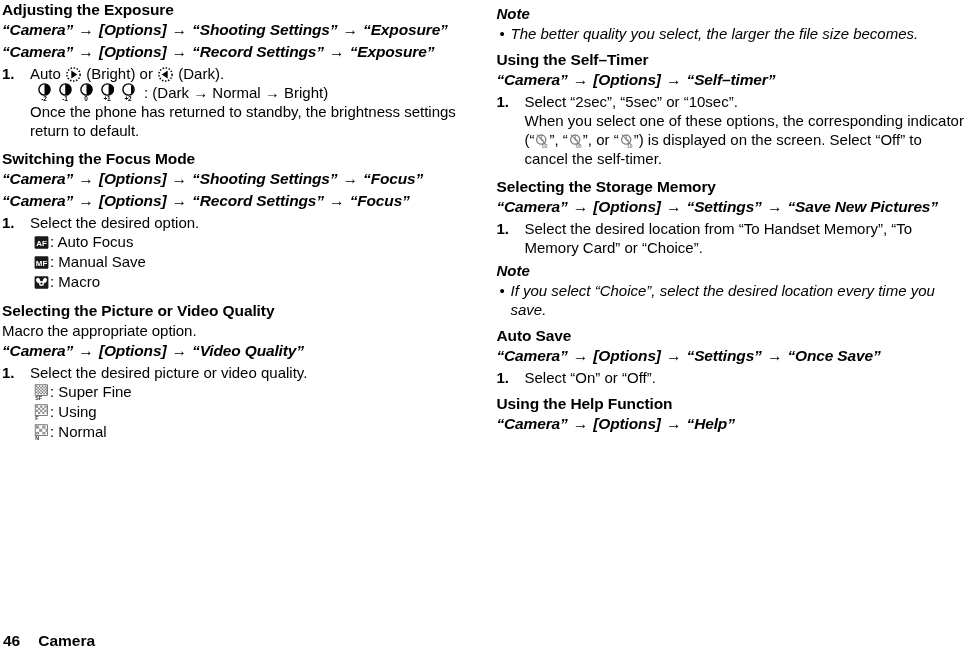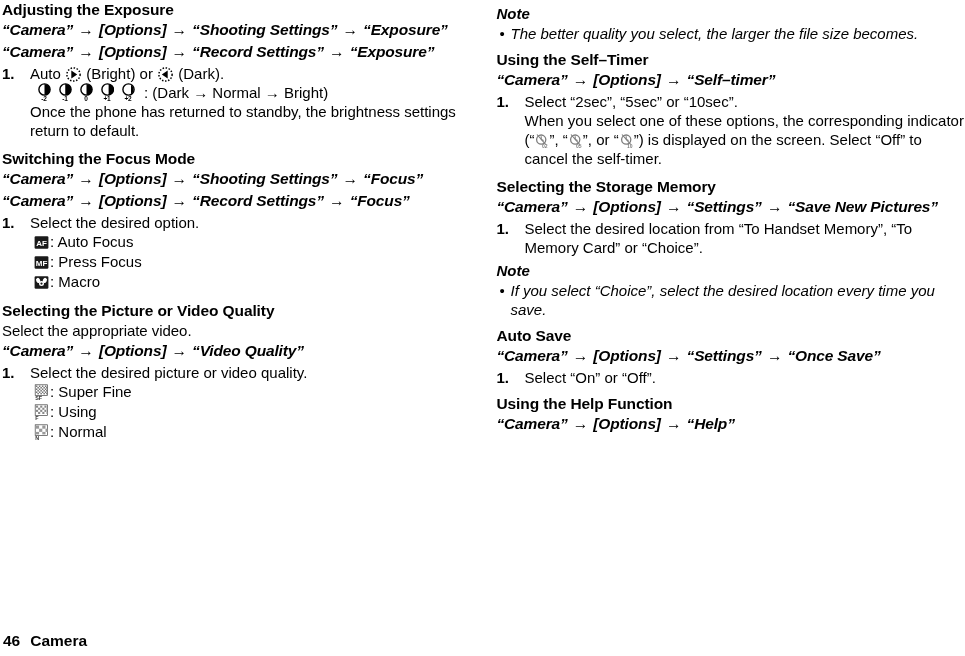--- a/index.html
+++ b/index.html
@@ -187,21 +187,21 @@
   .footer {
     position: absolute;
     left: 3px;
     bottom: 6px;
     display: flex;
     flex-direction: row;
     align-items: baseline;
     font-size: 15.5px;
     font-weight: bold;
   }
-  .footer .pgnum { margin-right: 10px; }
+  .footer .pgnum { margin-right: 18px; }
   .sp-top-1 { height: 7px; }
   .sp-top-2 { height: 9px; }
   .nowrap { white-space: nowrap; }
 </style>
 </head>
 <body>
 
 <div class="page">
 
   <div class="columns">
@@ -332,41 +332,41 @@
             <span class="lbl">: Auto Focus</span>
           </div>
 
           <div class="icon-line">
             <span class="badge">
               <svg width="15" height="15" viewBox="0 0 15 15">
                 <rect x="0.6" y="1.2" width="13.8" height="12.6" rx="1.2" fill="#1a1a1a"></rect>
                 <text x="7.5" y="10.6" font-family="Liberation Sans, sans-serif" font-size="8" font-weight="bold" fill="#ffffff" text-anchor="middle">MF</text>
               </svg>
             </span>
-            <span class="lbl">: Press Focus</span>
+            <span class="lbl">: Manual Save</span>
           </div>
 
           <div class="icon-line">
             <span class="badge">
               <svg width="15" height="15" viewBox="0 0 15 15">
                 <rect x="0.6" y="1.2" width="13.8" height="12.6" rx="1.2" fill="#1a1a1a"></rect>
                 <circle cx="7.5" cy="8.6" r="2.5" fill="#ffffff"></circle>
                 <ellipse cx="4.2" cy="5.4" rx="2.0" ry="2.6" transform="rotate(-30 4.2 5.4)" fill="#ffffff"></ellipse>
                 <ellipse cx="10.8" cy="5.4" rx="2.0" ry="2.6" transform="rotate(30 10.8 5.4)" fill="#ffffff"></ellipse>
                 <circle cx="7.5" cy="8.6" r="1.1" fill="#1a1a1a"></circle>
               </svg>
             </span>
             <span class="lbl">: Macro</span>
           </div>
         </div>
       </div>
 
       <div class="sp-top-2"></div>
       <h2 class="sec-head">Selecting the Picture or Video Quality</h2>
-      <p class="body-text">Select the appropriate video.</p>
+      <p class="body-text">Macro the appropriate option.</p>
 
       <div class="navpath">
         <span>“Camera”</span>
         <span class="arrow">→</span>
         <span>[Options]</span>
         <span class="arrow">→</span>
         <span>“Video Quality”</span>
       </div>
 
       <div class="step">

